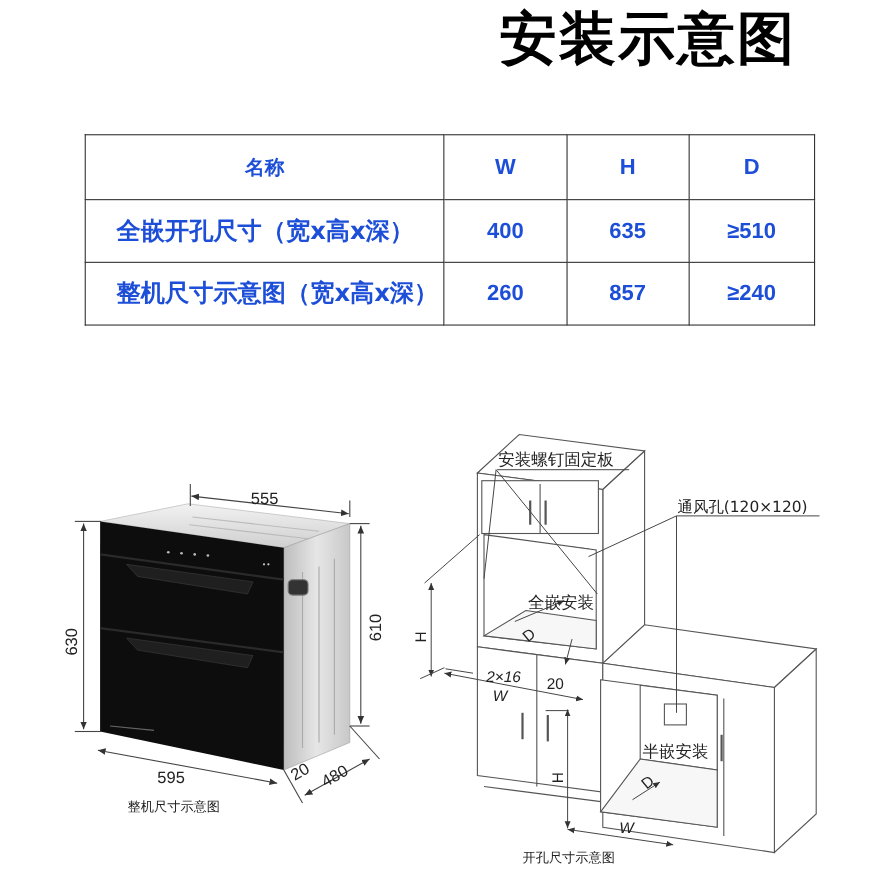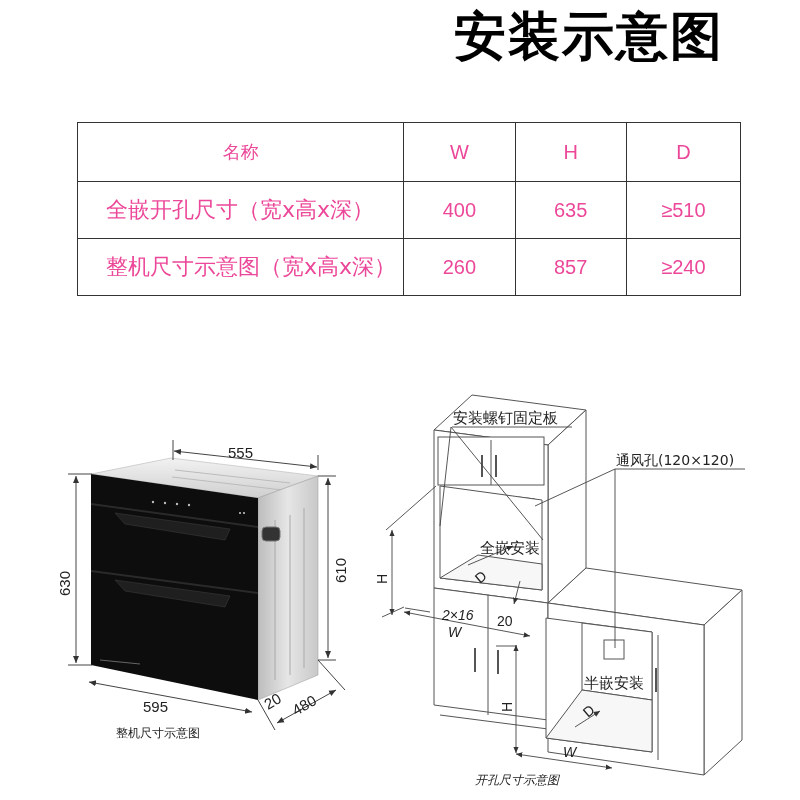--- a/index.html
+++ b/index.html
@@ -3,22 +3,22 @@
 <meta charset="utf-8">
 <style>
   html, body { margin: 0; padding: 0; background: #ffffff; }
   body { width: 800px; height: 800px; position: relative; overflow: hidden;
          font-family: "Liberation Sans", "DejaVu Sans", sans-serif; color: #1a1a1a; }
   .title { position: absolute; left: 0; top: 4px; width: 724px; text-align: right;
            font-size: 52px; font-weight: bold; letter-spacing: 2px; color: #000; line-height: 64px;
            font-family: "DejaVu Sans", sans-serif; }
   table.spec { position: absolute; left: 77px; top: 122px; width: 664px; border-collapse: collapse;
                font-size: 20px; }
-  table.spec td, table.spec th { border: 1.5px solid #333; text-align: center; font-weight: normal;
-               height: 56px; padding: 0; color: #ec4899; }
+  table.spec td, table.spec th { border: 1.5px solid #333; text-align: center; font-weight: bold;
+               height: 56px; padding: 0; color: #1d4ed8; }
   table.spec th { height: 58px; }
   table.spec td.name { text-align: left; padding-left: 28px; font-family: "DejaVu Sans", sans-serif; font-size: 22px; }
   table.spec th.name { font-family: "DejaVu Sans", sans-serif; font-size: 18px; }
   .col-name { width: 328px; } .col-w { width: 111px; } .col-h { width: 111px; } .col-d { width: 114px; }
   svg.diag { position: absolute; left: 0; top: 0; }
   .caption { position: absolute; font-size: 12px; color: #222; font-family: "DejaVu Sans", sans-serif; }
   .dim { font-family: "Liberation Sans", sans-serif; fill: #222; }
   .cn { font-family: "DejaVu Sans", sans-serif; fill: #222; }
 </style>
 </head>
@@ -168,13 +168,13 @@
   <text class="dim" x="0" y="0" font-size="14" transform="translate(480,584) rotate(-40)">D</text>
   <text class="dim" x="442" y="620" font-size="14" font-style="italic">2×16</text>
   <text class="dim" x="497" y="626" font-size="14">20</text>
   <text class="dim" x="448" y="637" font-size="14" font-style="italic">W</text>
   <text class="dim" x="0" y="0" font-size="14" transform="translate(512,712) rotate(-90)">H</text>
   <text class="dim" x="0" y="0" font-size="14" transform="translate(588,718) rotate(-40)">D</text>
   <text class="dim" x="563" y="757" font-size="14" font-style="italic">W</text>
 </svg>
 
 <div class="caption" style="left:116px; top:725px;">整机尺寸示意图</div>
-<div class="caption" style="left:475px; top:772px;font-style:italic;">开孔尺寸示意图</div>
+<div class="caption" style="left:475px; top:772px;">开孔尺寸示意图</div>
 
 </body></html>

